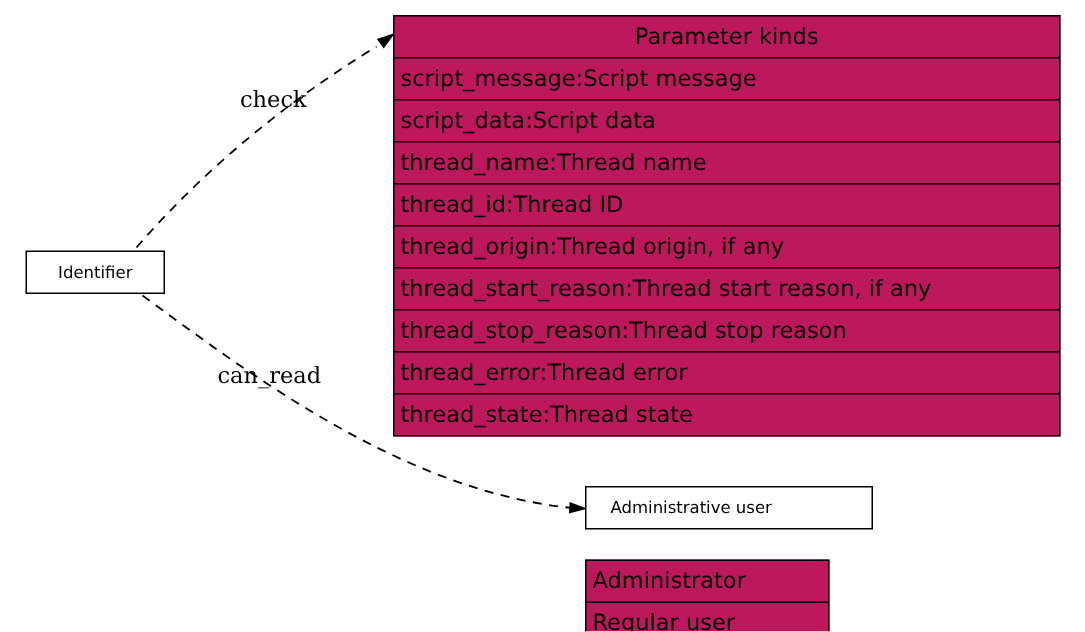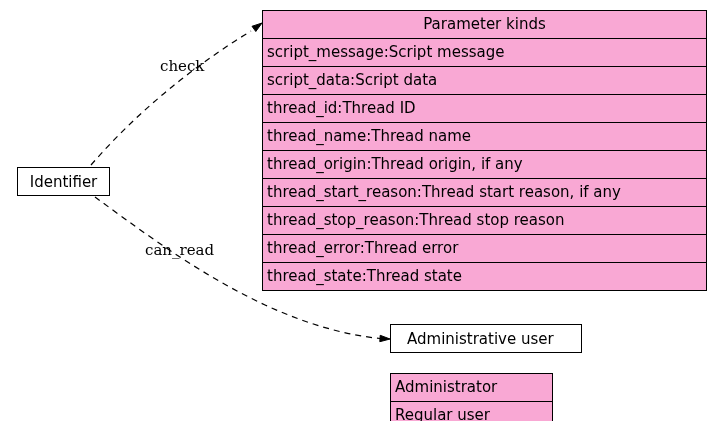--- a/index.html
+++ b/index.html
@@ -19,27 +19,27 @@
     pointer-events: none;
   }
   .node-box {
     position: absolute;
     border: 1px solid #000;
     background: #fff;
     box-sizing: border-box;
     display: flex;
     align-items: center;
     justify-content: center;
-    font-size: 15px;
+    font-size: 11px;
     white-space: nowrap;
   }
   .record {
     position: absolute;
     border: 1px solid #000;
-    background: #f9a8d4;
+    background: #be185d;
     box-sizing: border-box;
     font-size: 15px;
   }
   .record .hdr {
     height: 27px;
     line-height: 27px;
     text-align: center;
     border-bottom: 1px solid #000;
     white-space: nowrap;
   }
@@ -81,22 +81,22 @@
   <div class="edge-label" style="left:145px; top:219px;">can_read</div>
 
   <div class="node-box" style="left:17px; top:167px; width:93px; height:29px;">
     <span>Identifier</span>
   </div>
 
   <div class="record" style="left:262px; top:10px; width:445px;">
     <div class="hdr">Parameter kinds</div>
     <div class="trow">script_message:Script message</div>
     <div class="trow">script_data:Script data</div>
+    <div class="trow">thread_name:Thread name</div>
     <div class="trow">thread_id:Thread ID</div>
-    <div class="trow">thread_name:Thread name</div>
     <div class="trow">thread_origin:Thread origin, if any</div>
     <div class="trow">thread_start_reason:Thread start reason, if any</div>
     <div class="trow">thread_stop_reason:Thread stop reason</div>
     <div class="trow">thread_error:Thread error</div>
     <div class="trow">thread_state:Thread state</div>
   </div>
 
   <div class="node-box" style="left:390px; top:324px; width:192px; height:29px; justify-content:flex-start; padding-left:16px;">
     <span>Administrative user</span>
   </div>

